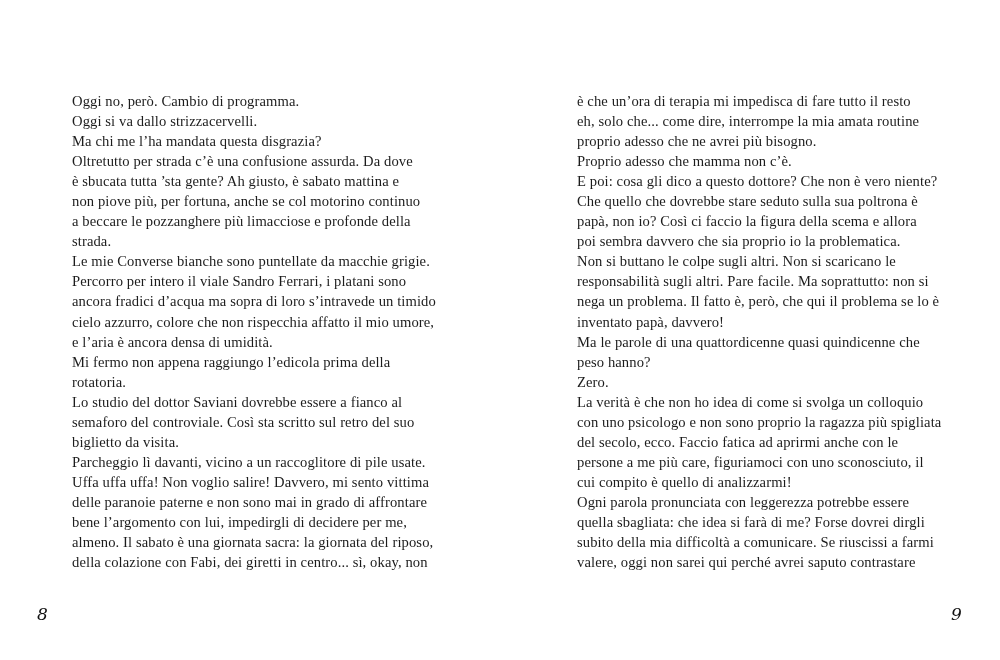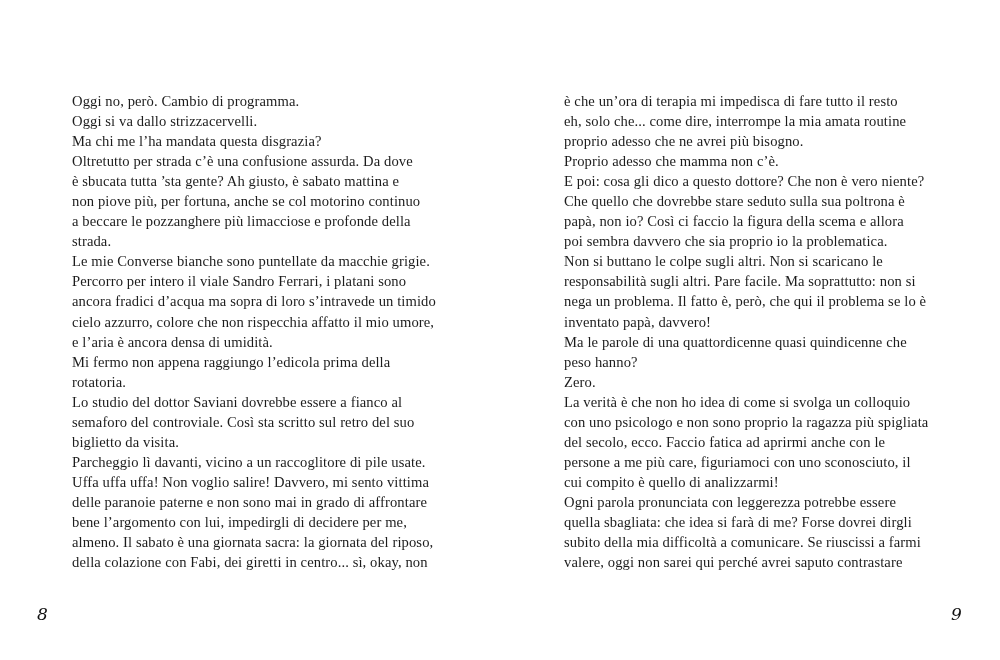--- a/index.html
+++ b/index.html
@@ -20,21 +20,21 @@
     position: absolute;
     top: 91px;
     width: 372px;
     font-size: 14.6px;
     line-height: 20.05px;
     white-space: pre-line;
     letter-spacing: 0.1px;
     text-align: left;
   }
   .text-left  { left: 72px; }
-  .text-right { left: 564px; }
+  .text-right { left: 577px; }
   .page-number {
     position: absolute;
     top: 604px;
     font-size: 17px;
     font-style: italic;
     font-family: "DejaVu Serif", "Liberation Serif", serif;
     color: #111111;
   }
   .page-number-left  { left: 37px; }
   .page-number-right { left: 951px; }

